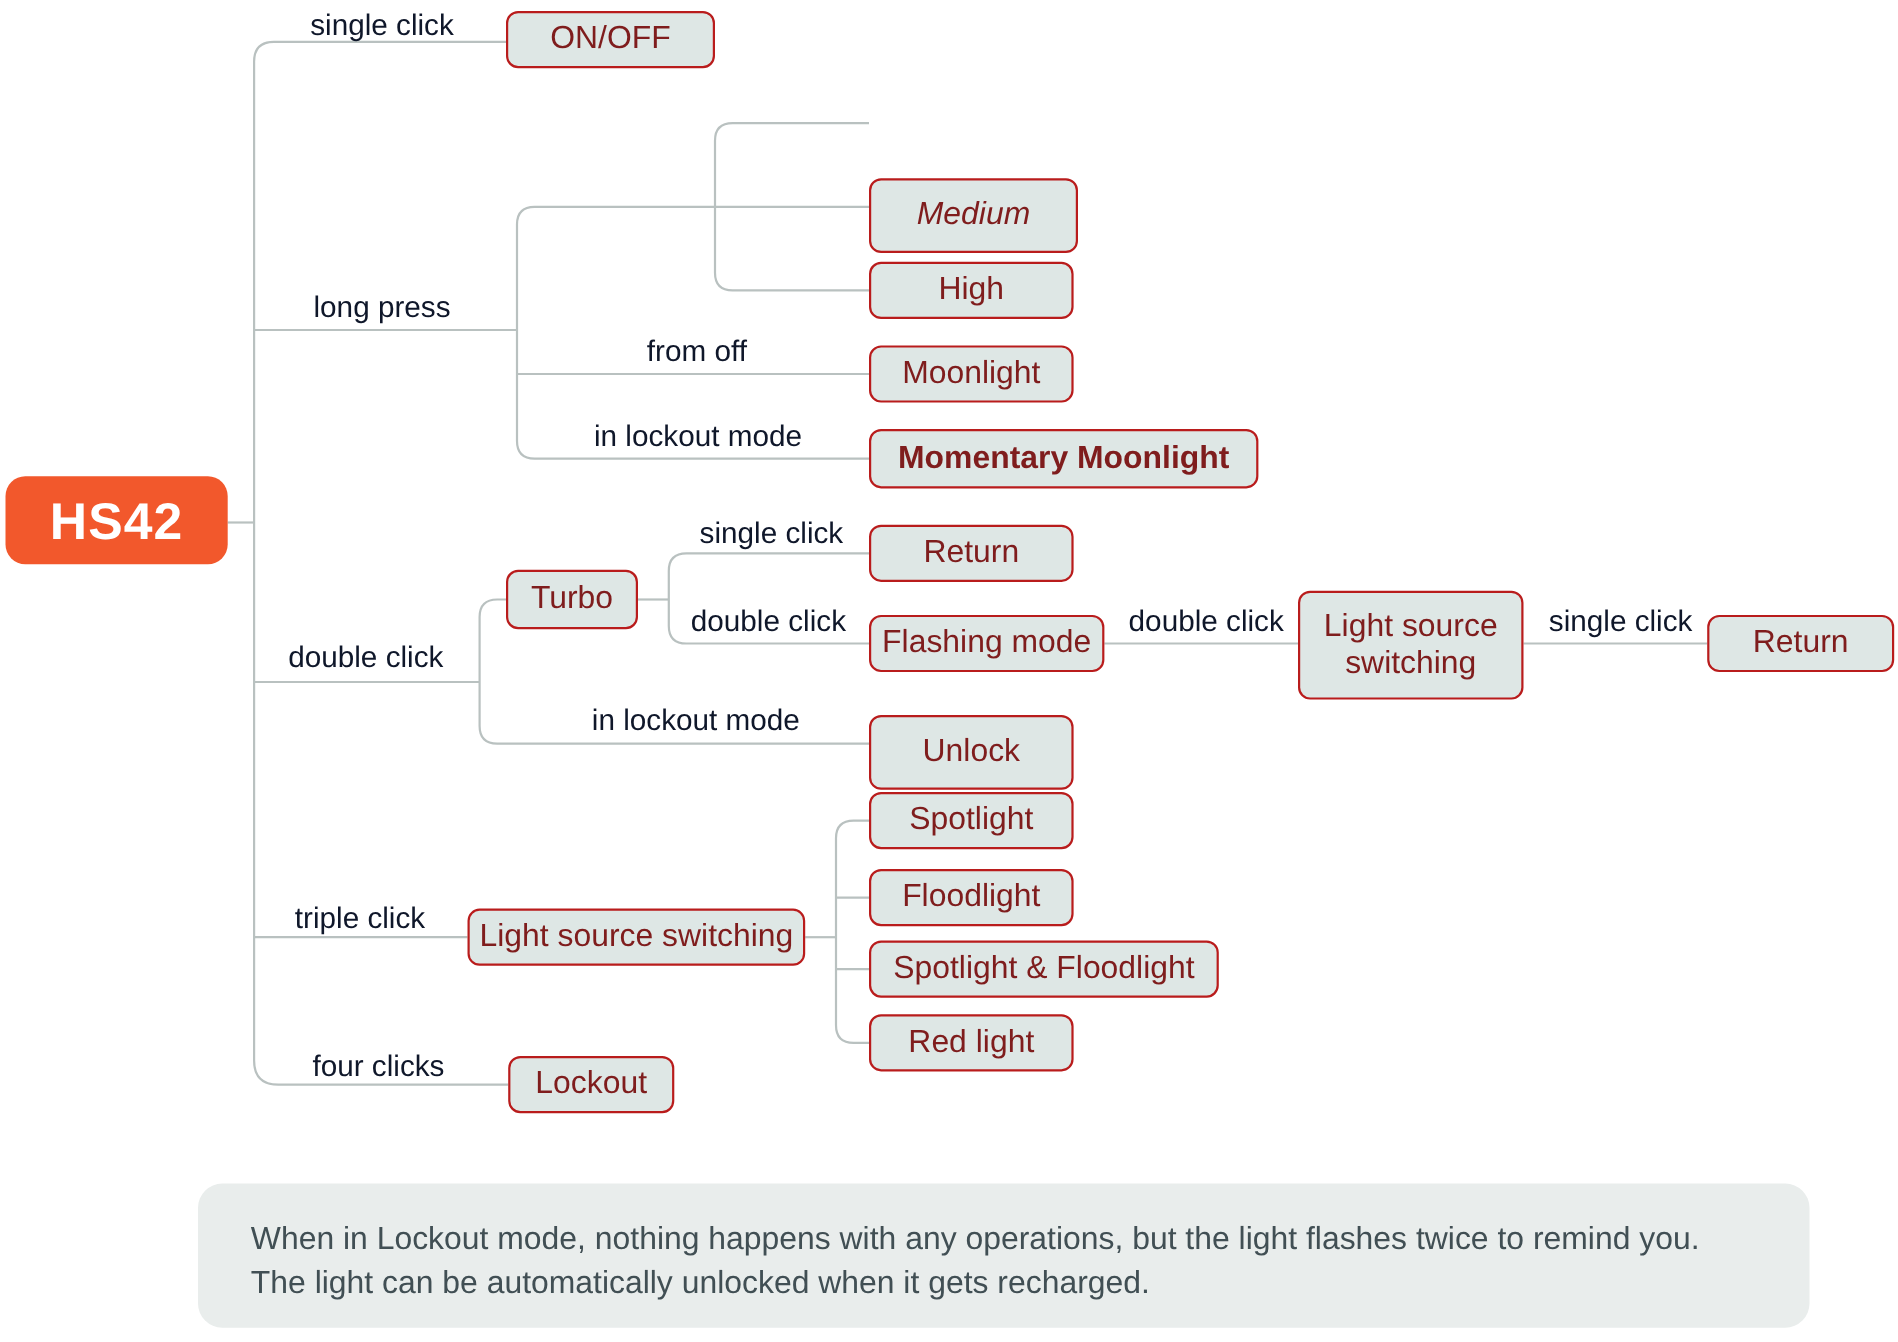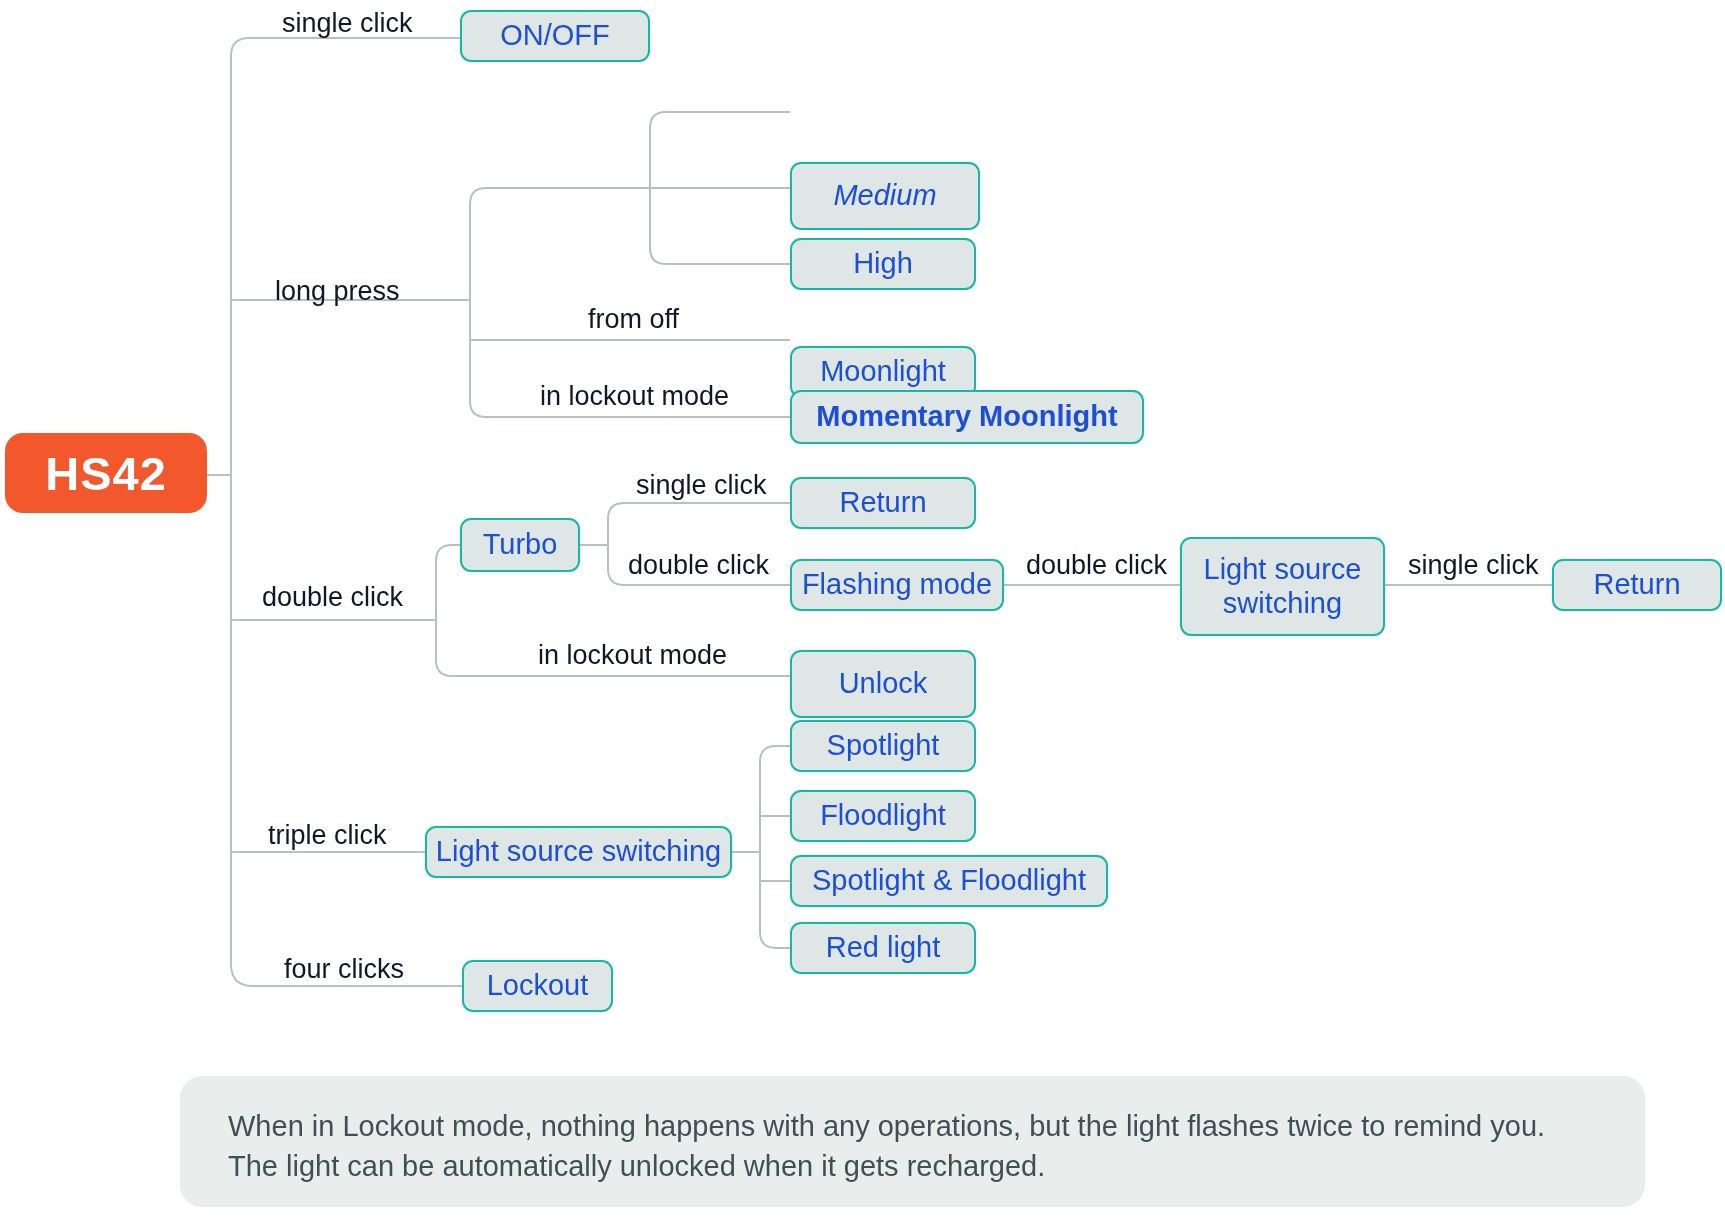--- a/index.html
+++ b/index.html
@@ -8,23 +8,23 @@
     width:1725px;height:1220px;
     background:#ffffff;
     font-family:"Liberation Sans", sans-serif;
     overflow:hidden;
   }
   #wires{position:absolute;left:0;top:0;width:1725px;height:1220px;}
   .node{
     position:absolute;
     box-sizing:border-box;
     background:#dee7e5;
-    border:2px solid #14b8a6;
+    border:2px solid #b91c1c;
     border-radius:11px;
-    color:#1d4ed8;
+    color:#7f1d1d;
     font-size:29px;
     display:flex;align-items:center;justify-content:center;
     text-align:center;
     line-height:1.15;
     white-space:nowrap;
   }
   .node.multiline{white-space:normal;}
   .root{
     position:absolute;
     background:#f2582c;
@@ -76,37 +76,37 @@
     <path d="M790,746 L776,746 Q760,746 760,762 L760,932 Q760,948 776,948 L790,948"></path>
     <path d="M760,816 L790,816"></path>
     <path d="M760,881 L790,881"></path>
   </svg>
 
   <div class="root" style="left:5px;top:433px;width:202px;height:80px;">HS42</div>
 
   <div class="node" style="left:460px;top:10px;width:190px;height:52px;">ON/OFF</div>
   <div class="node" style="left:790px;top:162px;width:190px;height:68px;font-style:italic;">Medium</div>
   <div class="node" style="left:790px;top:238px;width:186px;height:52px;text-align:right;">High</div>
-  <div class="node" style="left:790px;top:314px;width:186px;height:52px;margin-top:32px;">Moonlight</div>
+  <div class="node" style="left:790px;top:314px;width:186px;height:52px;">Moonlight</div>
   <div class="node" style="left:790px;top:390px;width:354px;height:54px;font-weight:bold;">Momentary Moonlight</div>
   <div class="node" style="left:790px;top:477px;width:186px;height:52px;">Return</div>
   <div class="node" style="left:460px;top:518px;width:120px;height:54px;">Turbo</div>
   <div class="node" style="left:790px;top:559px;width:214px;height:52px;">Flashing mode</div>
   <div class="node multiline" style="left:1180px;top:537px;width:205px;height:99px;padding:0 14px;">Light source switching</div>
   <div class="node" style="left:1552px;top:559px;width:170px;height:52px;">Return</div>
   <div class="node" style="left:790px;top:650px;width:186px;height:68px;">Unlock</div>
   <div class="node" style="left:790px;top:720px;width:186px;height:52px;">Spotlight</div>
   <div class="node" style="left:790px;top:790px;width:186px;height:52px;">Floodlight</div>
   <div class="node" style="left:425px;top:826px;width:307px;height:52px;">Light source switching</div>
   <div class="node" style="left:790px;top:855px;width:318px;height:52px;">Spotlight &amp; Floodlight</div>
   <div class="node" style="left:790px;top:922px;width:186px;height:52px;">Red light</div>
   <div class="node" style="left:462px;top:960px;width:151px;height:52px;">Lockout</div>
 
   <div class="edge-label" style="left:282px;top:8px;">single click</div>
-  <div class="edge-label" style="left:275px;top:264px;margin-top:12px;">long press</div>
+  <div class="edge-label" style="left:285px;top:264px;">long press</div>
   <div class="edge-label" style="left:588px;top:304px;">from off</div>
   <div class="edge-label" style="left:540px;top:381px;">in lockout mode</div>
   <div class="edge-label" style="left:262px;top:582px;">double click</div>
   <div class="edge-label" style="left:636px;top:470px;">single click</div>
   <div class="edge-label" style="left:628px;top:550px;">double click</div>
   <div class="edge-label" style="left:1026px;top:550px;">double click</div>
   <div class="edge-label" style="left:1408px;top:550px;">single click</div>
   <div class="edge-label" style="left:538px;top:640px;">in lockout mode</div>
   <div class="edge-label" style="left:268px;top:820px;">triple click</div>
   <div class="edge-label" style="left:284px;top:954px;">four clicks</div>

